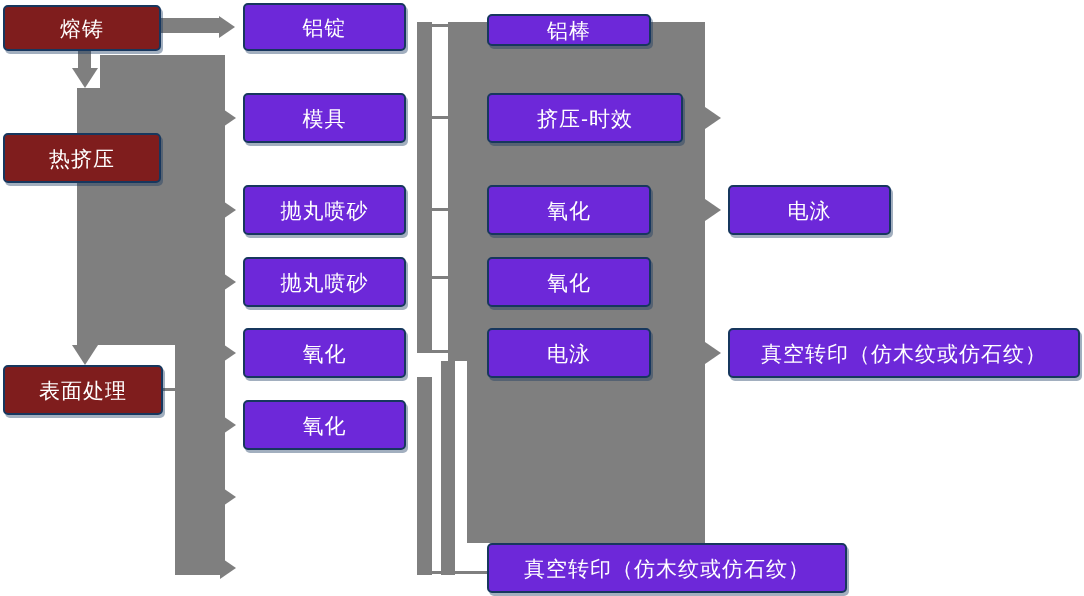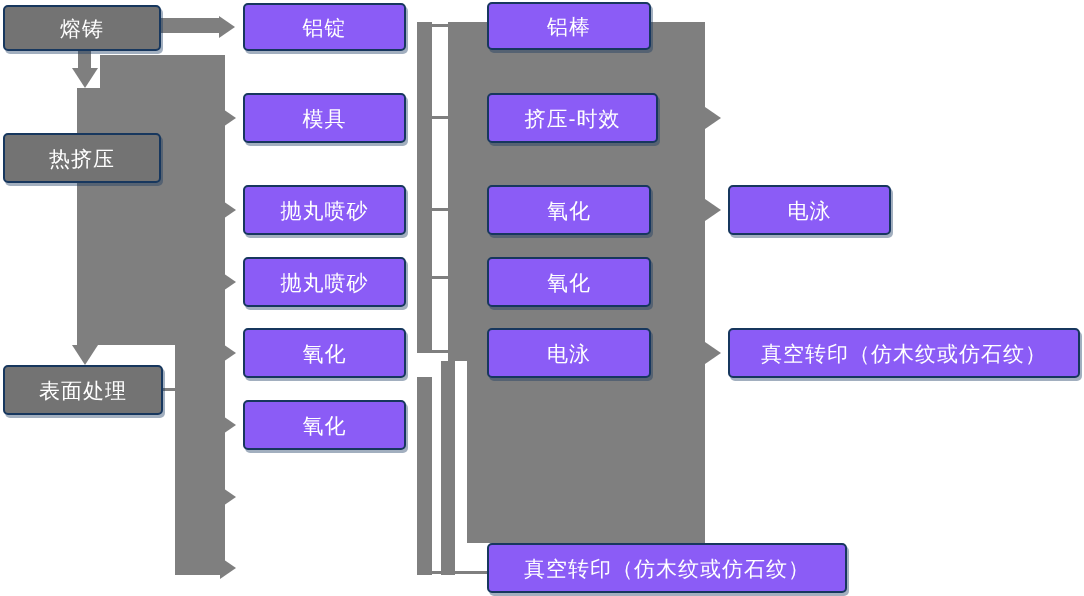--- a/index.html
+++ b/index.html
@@ -8,22 +8,22 @@
     font-family:"Liberation Sans","DejaVu Sans",sans-serif;
   }
   .node{
     position:absolute;box-sizing:border-box;z-index:3;
     display:flex;align-items:center;justify-content:center;
     color:#ffffff;font-size:21px;line-height:1;letter-spacing:1px;
     border:2px solid #17375E;border-radius:5px;
     box-shadow:2px 3px 0 rgba(23,55,94,0.40);
     white-space:nowrap;
   }
-  .blue{background:#8b5cf6;}
-  .navy{background:#737373;}
+  .blue{background:#6d28d9;}
+  .navy{background:#7f1d1d;}
   .gray{position:absolute;background:#7F7F7F;z-index:1;}
   .thin{position:absolute;background:#7F7F7F;z-index:1;}
   .arr-r{
     position:absolute;width:0;height:0;z-index:2;
     border-top:11px solid transparent;border-bottom:11px solid transparent;
     border-left:16px solid #7F7F7F;
   }
   .arr-d{
     position:absolute;width:0;height:0;z-index:2;
     border-left:13px solid transparent;border-right:13px solid transparent;
@@ -98,24 +98,24 @@
   <div class="node blue" style="left:243px;top:257px;width:163px;height:50px;">
     <span>抛丸喷砂</span>
   </div>
   <div class="node blue" style="left:243px;top:328px;width:163px;height:50px;">
     <span>氧化</span>
   </div>
   <div class="node blue" style="left:243px;top:400px;width:163px;height:50px;">
     <span>氧化</span>
   </div>
 
-  <div class="node blue" style="left:487px;top:2px;width:164px;height:48px;">
+  <div class="node blue" style="left:487px;top:14px;width:164px;height:32px;">
     <span>铝棒</span>
   </div>
-  <div class="node blue" style="left:487px;top:93px;width:171px;height:50px;justify-content:center;">
+  <div class="node blue" style="left:487px;top:93px;width:196px;height:50px;justify-content:center;">
     <span>挤压-时效</span>
   </div>
   <div class="node blue" style="left:487px;top:185px;width:164px;height:50px;">
     <span>氧化</span>
   </div>
   <div class="node blue" style="left:487px;top:257px;width:164px;height:50px;">
     <span>氧化</span>
   </div>
   <div class="node blue" style="left:487px;top:328px;width:164px;height:50px;">
     <span>电泳</span>

